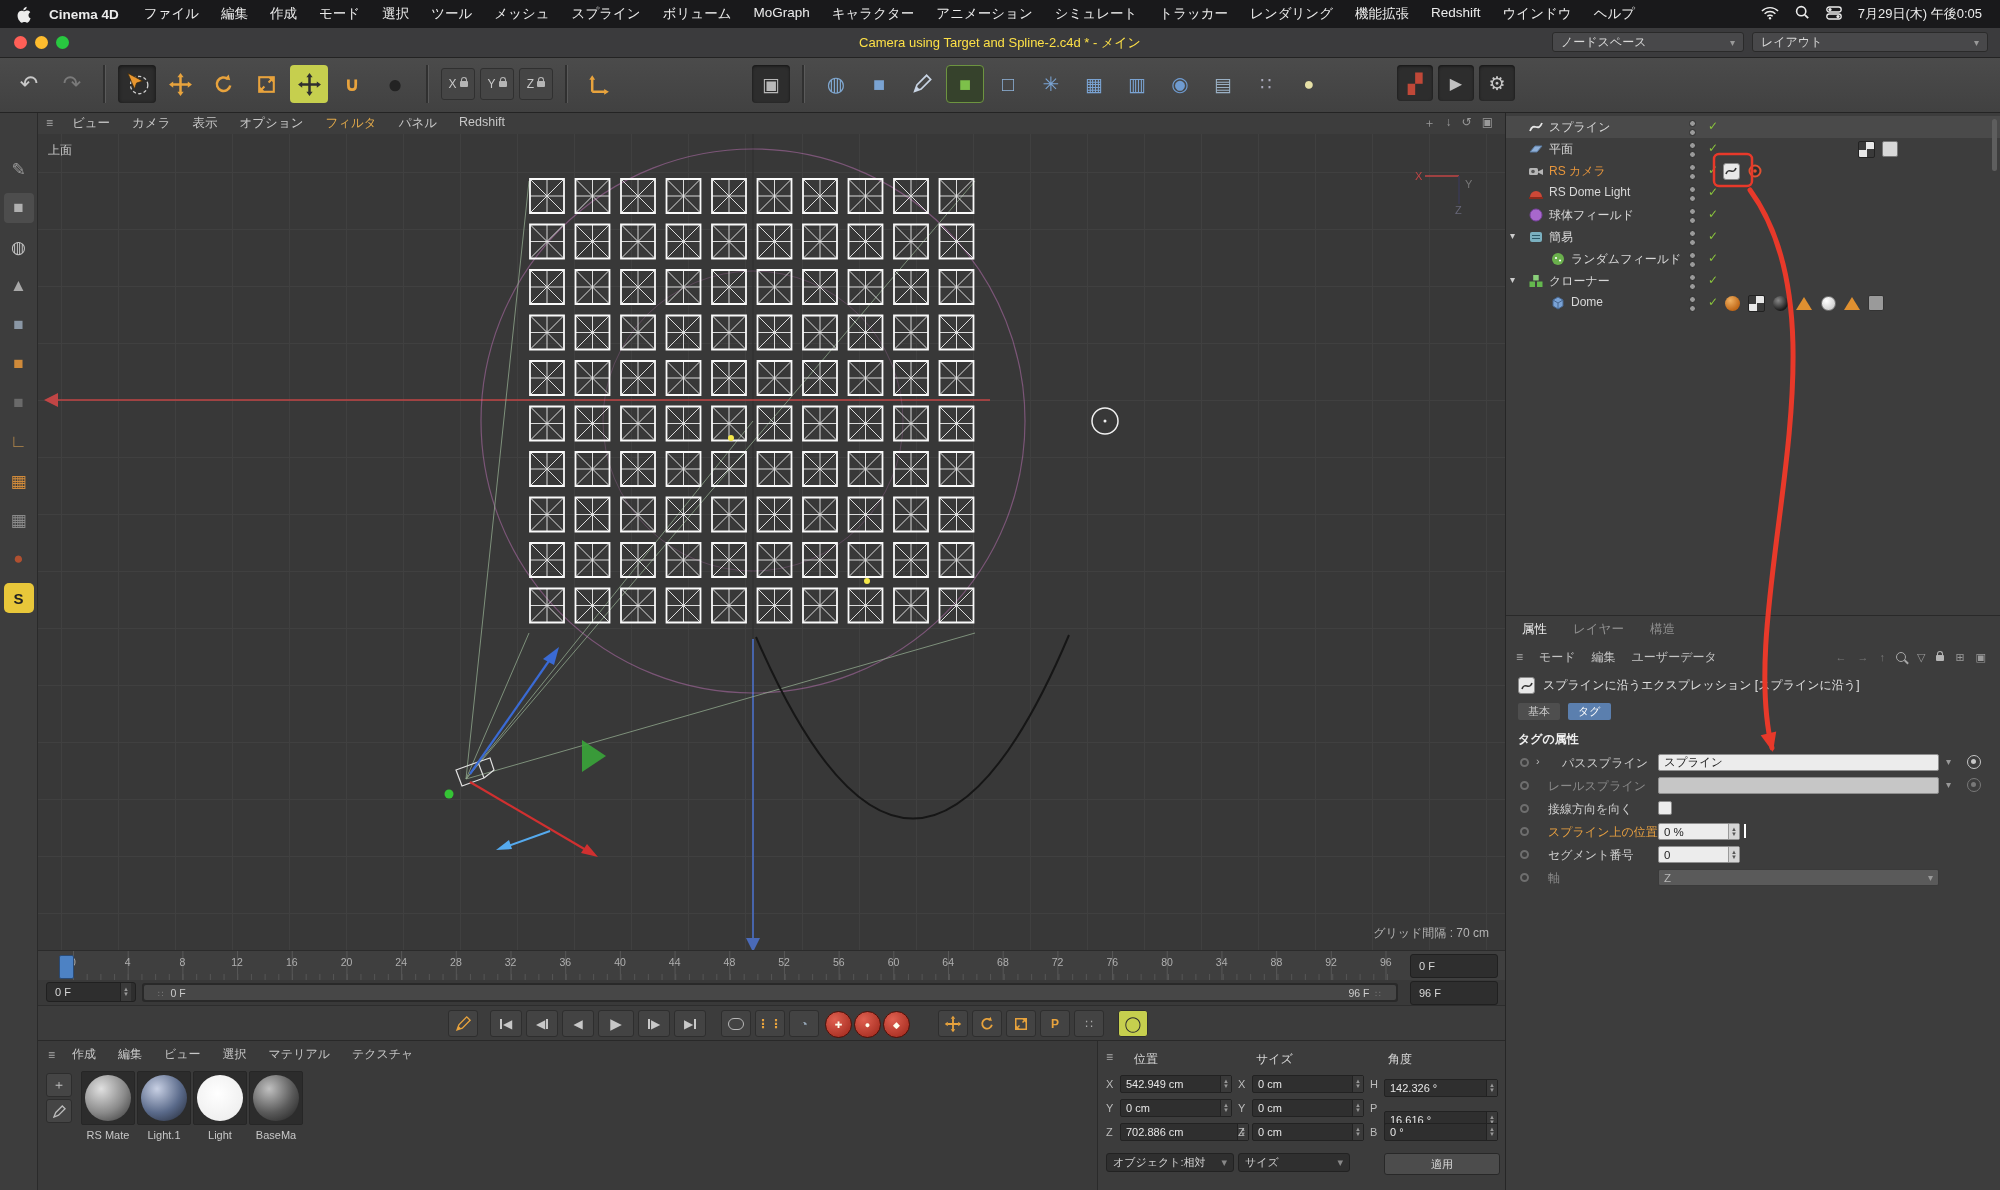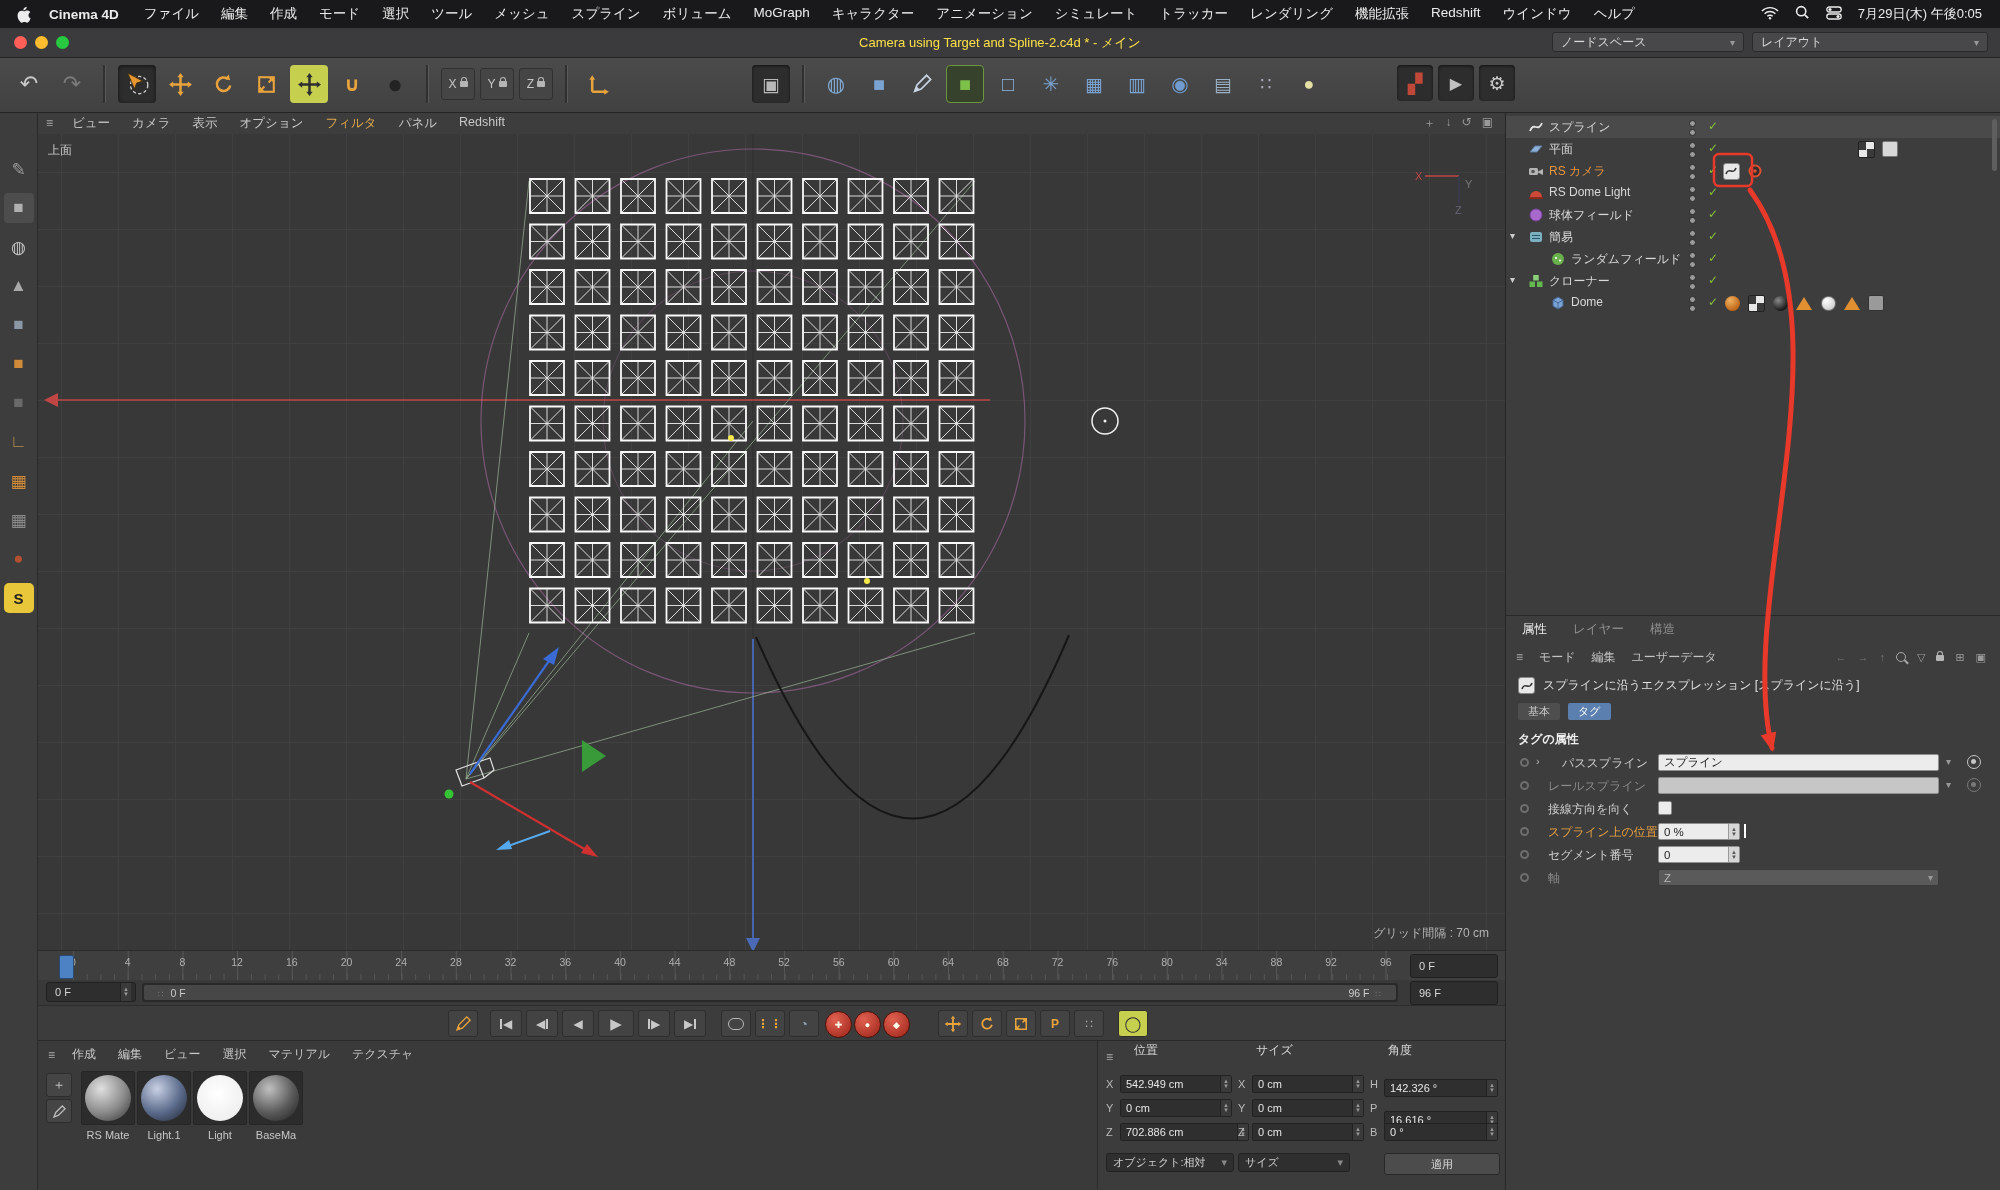--- a/index.html
+++ b/index.html
@@ -66,21 +66,21 @@
   #mat-panel{position:absolute;left:38px;top:1040px;width:1059px;height:150px;background:#3a3a3a;border-top:1px solid #292929;box-sizing:border-box;z-index:20;}
   #mat-menu{position:absolute;left:4px;top:5px;display:flex;align-items:center;font-size:12px;color:#c8c8c8;}
   .mat-menu-item{padding:0 11px;}
   .mini-btn{width:24px;height:22px;background:#454545;border:1px solid #2d2d2d;border-radius:3px;display:flex;align-items:center;justify-content:center;color:#c0c0c0;font-size:13px;}
   .mat-item{position:absolute;width:56px;text-align:center;}
   .mat-thumb{width:52px;height:52px;border:1px solid #262626;border-radius:2px;margin:0 auto;background:#2c2c2c;position:relative;overflow:hidden;}
   .mat-thumb .ball{position:absolute;left:3px;top:3px;width:46px;height:46px;border-radius:50%;}
   .mat-label{font-size:11px;color:#c8c8c8;margin-top:4px;white-space:nowrap;overflow:hidden;}
   
   #coord-panel{position:absolute;left:1097px;top:1040px;width:408px;height:150px;background:#3c3c3c;border-top:1px solid #292929;border-left:1px solid #2a2a2a;box-sizing:border-box;z-index:20;font-size:11px;}
-  .co-title{position:absolute;top:1px;font-size:12px;color:#d8d8d8;}
+  .co-title{position:absolute;top:10px;font-size:12px;color:#d8d8d8;}
   .co-axis{position:absolute;color:#bbb;}
   .co-field{position:absolute;height:18px;background:#2f2f2f;border:1px solid #222;border-radius:2px;color:#e6e6e6;display:flex;align-items:center;box-sizing:border-box;padding-left:5px;justify-content:space-between;}
   .step{display:flex;flex-direction:column;font-size:6px;line-height:5px;color:#999;padding:0 2px;border-left:1px solid #222;height:100%;justify-content:center;background:#3a3a3a;}
   .co-drop{position:absolute;height:19px;background:#2f2f2f;border:1px solid #222;border-radius:3px;color:#d0d0d0;display:flex;align-items:center;justify-content:space-between;padding:0 6px;box-sizing:border-box;}
   #apply-btn{position:absolute;height:20px;background:#4c4c4c;border:1px solid #282828;border-radius:3px;color:#ddd;display:flex;align-items:center;justify-content:center;}
   
   #right-panel{position:absolute;left:1505px;top:57px;width:495px;height:1133px;background:#3d3d3d;border-left:1px solid #262626;box-sizing:border-box;z-index:25;}
   .rp-tabs{position:absolute;left:0;width:100%;display:flex;font-size:12.5px;gap:26px;padding-left:16px;}
   .rp-tab-active{color:#ececec;}
   .rp-tab{color:#8e8e8e;}

